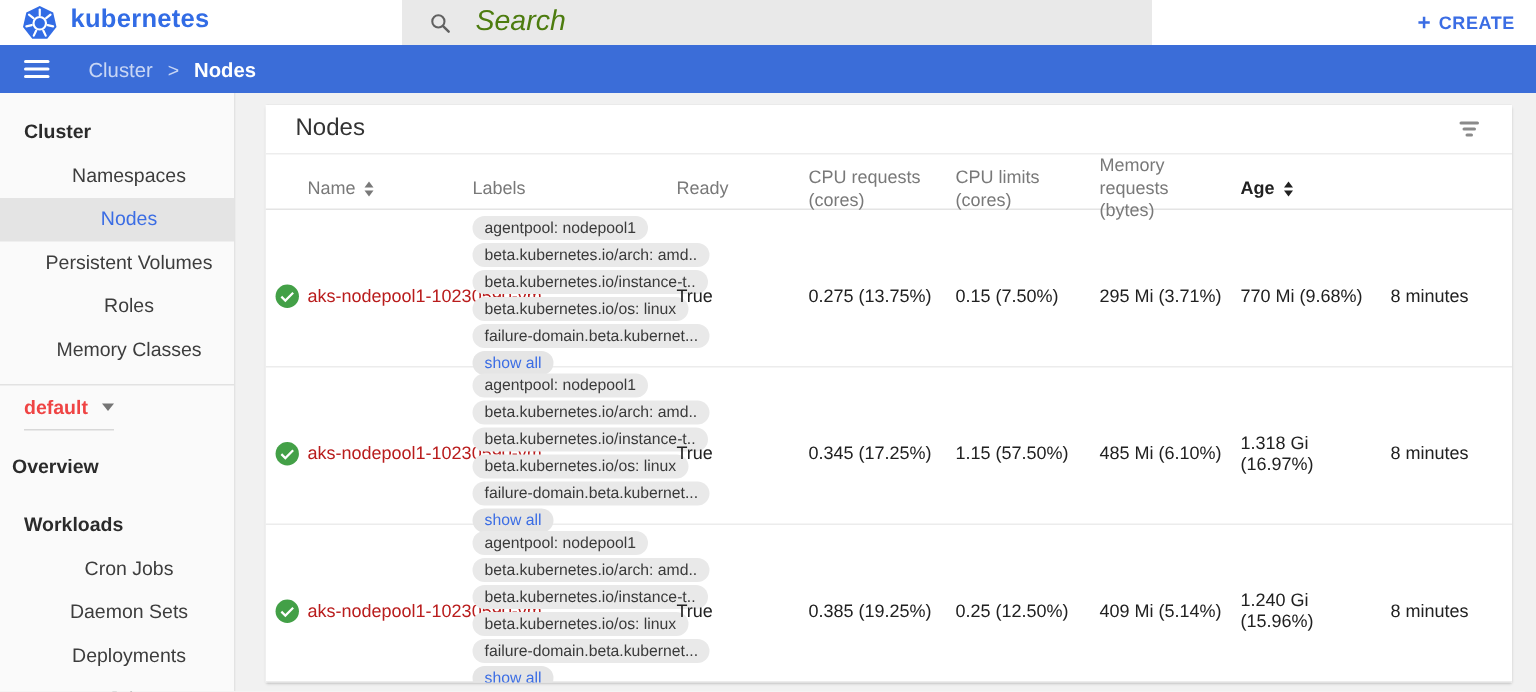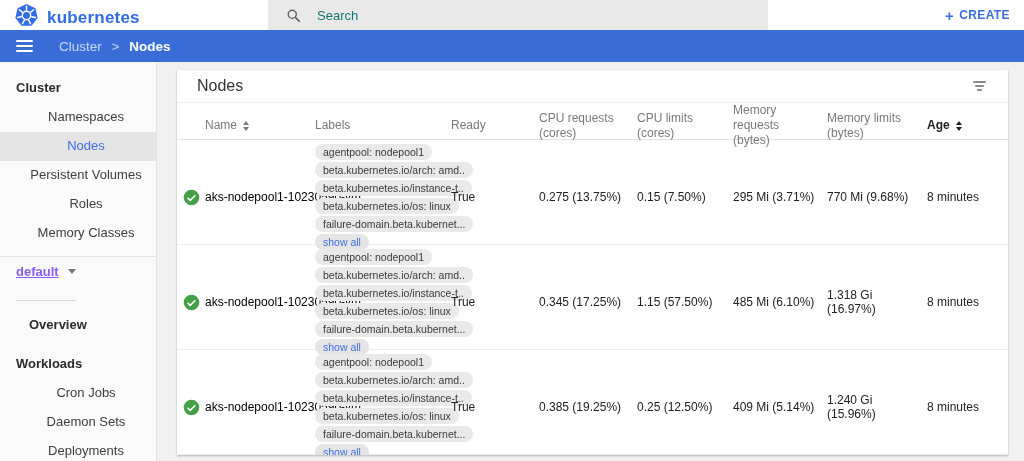--- a/index.html
+++ b/index.html
@@ -8,28 +8,28 @@
     position:relative; width:1024px; height:461px; overflow:hidden;
     font-family:"Liberation Sans", sans-serif; background:#f1f1f1;
   }
 
   
   .topbar {
     position:relative; height:30px; background:#fff;
     display:flex; align-items:center; padding:0 14px;
     z-index:2;
   }
-  .brand { display:flex; align-items:flex-end; gap:8px; cursor:pointer; }
+  .brand { display:flex; align-items:flex-start; gap:8px; cursor:pointer; }
   .brand-text { color:#326ce5; font-size:17px; font-weight:bold; letter-spacing:.2px; }
   .searchbar {
     position:absolute; left:268px; top:0; width:500px; height:30px;
     background:#e9e9e9; display:flex; align-items:center; gap:16px; padding:0 0 0 18px;
     cursor:text;
   }
-  .search-ph { color:#0f766e; font-size:13px; }
+  .search-ph { color:#4d7c0f; font-size:19px;font-style:italic; }
   .create-btn {
     margin-left:auto; background:none; border:none; cursor:pointer;
     color:#3b6de4; font-family:inherit; font-size:12px; font-weight:bold; letter-spacing:.4px;
     display:flex; align-items:center; gap:5px;
   }
   .create-btn .plus { font-size:15px; font-weight:bold; line-height:1; }
 
   
   .breadcrumb-bar {
     height:32px; background:#3b6dd8; display:flex; align-items:center;
@@ -46,25 +46,25 @@
 
   
   .sidebar { width:157px; background:#fafafa; border-right:1px solid #e3e3e3; padding-top:6px; flex-shrink:0; }
   .side-section-title { padding:12px 16px 8px; font-size:13px; font-weight:bold; color:#2b2b2b; }
   .side-item { padding:6px 10px 8px 26px; font-size:13px; color:#3d3d3d; cursor:pointer; white-space:nowrap;text-align:center; }
   .side-item.active { background:#e4e4e4; color:#3b6de4; }
   .side-divider { border:none; border-top:1px solid #e2e2e2; margin:8px 0 2px; }
   .ns-label { padding:8px 16px 0; font-size:11px; color:#9e9e9e; }
   .ns-select {
     margin:7px 16px 4px; width:60px; display:flex; align-items:center; justify-content:space-between;
-    padding-bottom:21px; border-bottom:1px solid #d8d8d8; cursor:pointer;
-    font-size:13px; font-weight:bold; color:#8b5cf6;text-decoration:underline;
+    padding-bottom:7px; border-bottom:1px solid #d8d8d8; cursor:pointer;
+    font-size:13px; font-weight:bold; color:#ef4444;
   }
   .caret { width:0; height:0; border-left:4px solid transparent; border-right:4px solid transparent; border-top:5px solid #757575; }
-  .side-title-item { padding:12px 29px; font-size:13px; font-weight:bold; color:#2b2b2b; cursor:pointer; }
+  .side-title-item { padding:12px 8px; font-size:13px; font-weight:bold; color:#2b2b2b; cursor:pointer; }
 
   
   .main { flex:1; }
   .card {
     margin:8px 16px 6px 20px; height:385px; background:#fff;
     box-shadow:0 1px 2px rgba(0,0,0,.22), 0 0 1px rgba(0,0,0,.12);
     overflow:hidden;
   }
   .card-header {
     height:33px; display:flex; align-items:center; justify-content:space-between;
@@ -84,21 +84,21 @@
   .th { font-size:12px; color:#797979; padding-right:10px; line-height:1.25; }
   .th.sortable { cursor:pointer; display:flex; align-items:center; }
   .th.active-sort { color:#212121; font-weight:bold; }
   .sort { display:inline-flex; flex-direction:column; gap:2px; margin-left:6px; }
   .sort .up { width:0; height:0; border-left:3.5px solid transparent; border-right:3.5px solid transparent; border-bottom:4px solid currentColor; }
   .sort .down { width:0; height:0; border-left:3.5px solid transparent; border-right:3.5px solid transparent; border-top:4px solid currentColor; }
 
   .trow { height:105px; border-bottom:1px solid #ececec; }
   .cell { font-size:12px; color:#212121; padding-right:10px; }
   .c-status { display:flex; justify-content:flex-start; padding-left:2px; }
-  .name-link { color:#000000; text-decoration:none; white-space:nowrap; cursor:pointer; }
+  .name-link { color:#b91c1c; text-decoration:none; white-space:nowrap; cursor:pointer; }
   .c-labels { display:flex; flex-direction:column; align-items:flex-start; gap:2px; padding:4px 6px 4px 0;justify-content:center; }
   .chip {
     background:#e9e9e9; color:#3a3a3a; font-size:10.5px; line-height:12px;
     padding:2px 8px; border-radius:8px; white-space:nowrap;
   }
   .chip.showall { background:#e5e5e5; color:#3b6de4; cursor:pointer; }
 </style>
 </head>
 <body>
 
@@ -196,21 +196,20 @@
             <span class="sort">
                 <span class="up"></span>
                 <span class="down"></span>
               </span>
           </div>
           <div class="th">Labels</div>
           <div class="th">Ready</div>
           <div class="th">CPU requests (cores)</div>
           <div class="th">CPU limits (cores)</div>
           <div class="th">Memory requests (bytes)</div>
-          <div class="th">Memory limits (bytes)</div>
           <div class="th sortable active-sort">
             <span>Age</span>
             <span class="sort">
                 <span class="up"></span>
                 <span class="down"></span>
               </span>
           </div>
         </div>
 
         <div class="trow">

